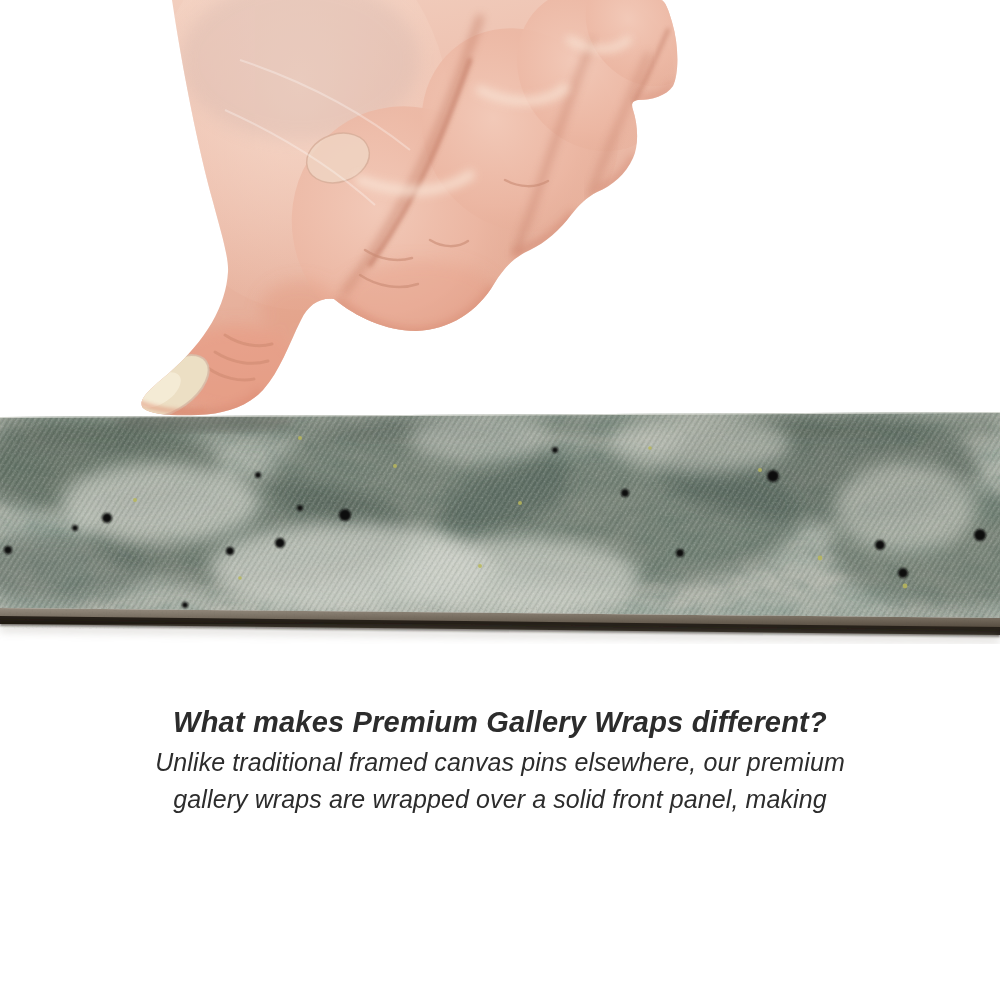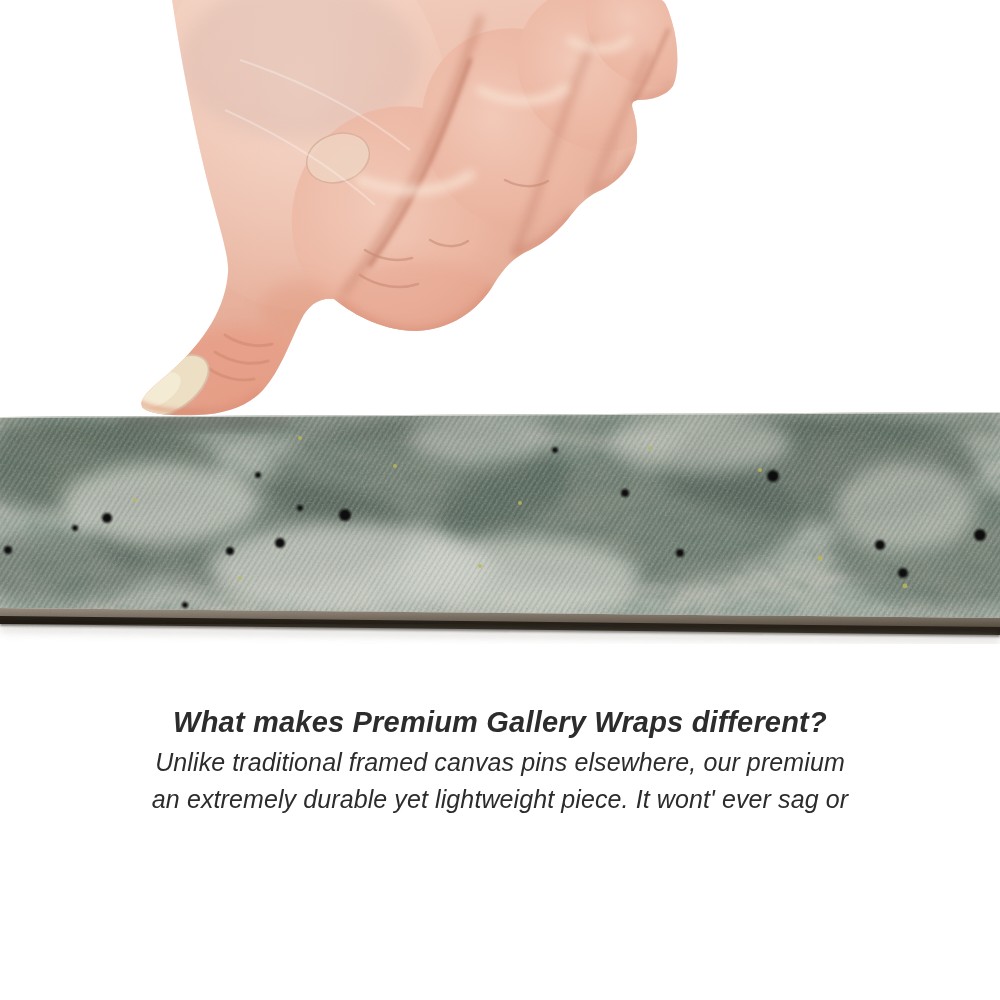--- a/index.html
+++ b/index.html
@@ -258,16 +258,16 @@
         <ellipse cx="172" cy="386" rx="42" ry="23" fill="none" stroke="#d8bda9" stroke-width="2" opacity="0.9"></ellipse>
         <ellipse cx="160" cy="382" rx="24" ry="13" fill="#f6eed9" opacity="0.8"></ellipse>
       </g>
       <path d="M 130,398 C 150,410 180,414 205,411" fill="none" stroke="#e08f74" stroke-width="5" opacity="0.6" filter="url(#hb2)"></path>
     </g>
   </svg>
 
   <div class="copy">
     <div class="heading">What makes Premium Gallery Wraps different?</div>
     <div class="line">Unlike traditional framed canvas pins elsewhere, our premium</div>
-    <div class="line">an extremely durable yet lightweight piece. It wont' ever sag or</div>
+    <div class="line">gallery wraps are wrapped over a solid front panel, making</div>
   </div>
 
 </div>
 
 </body></html>

